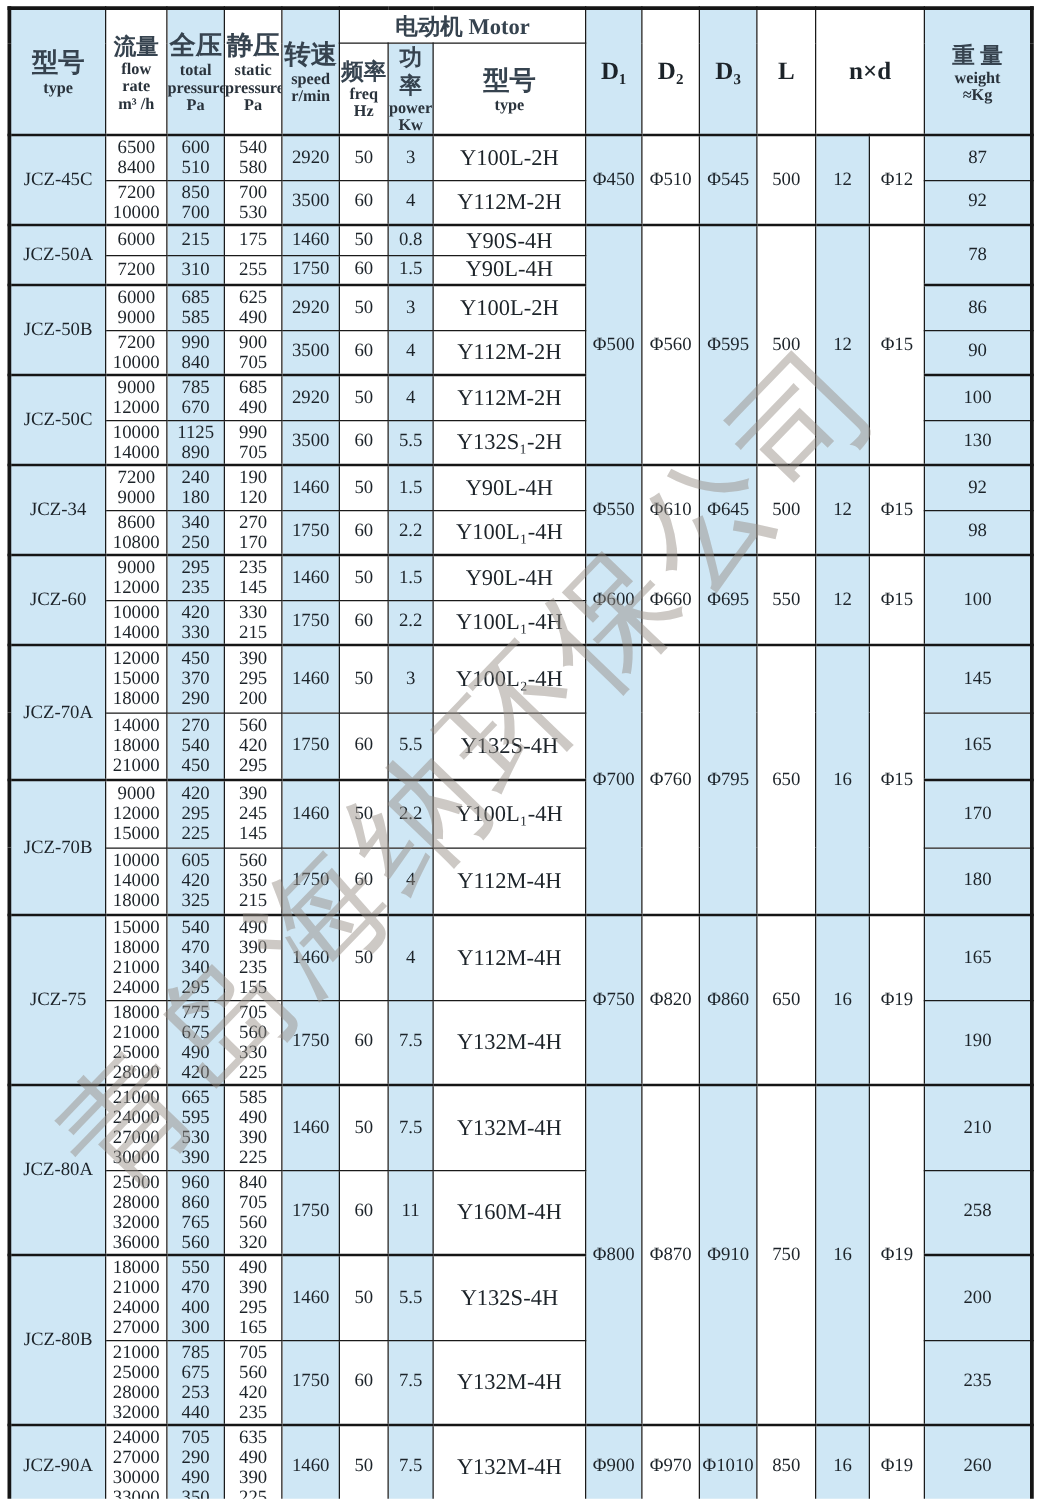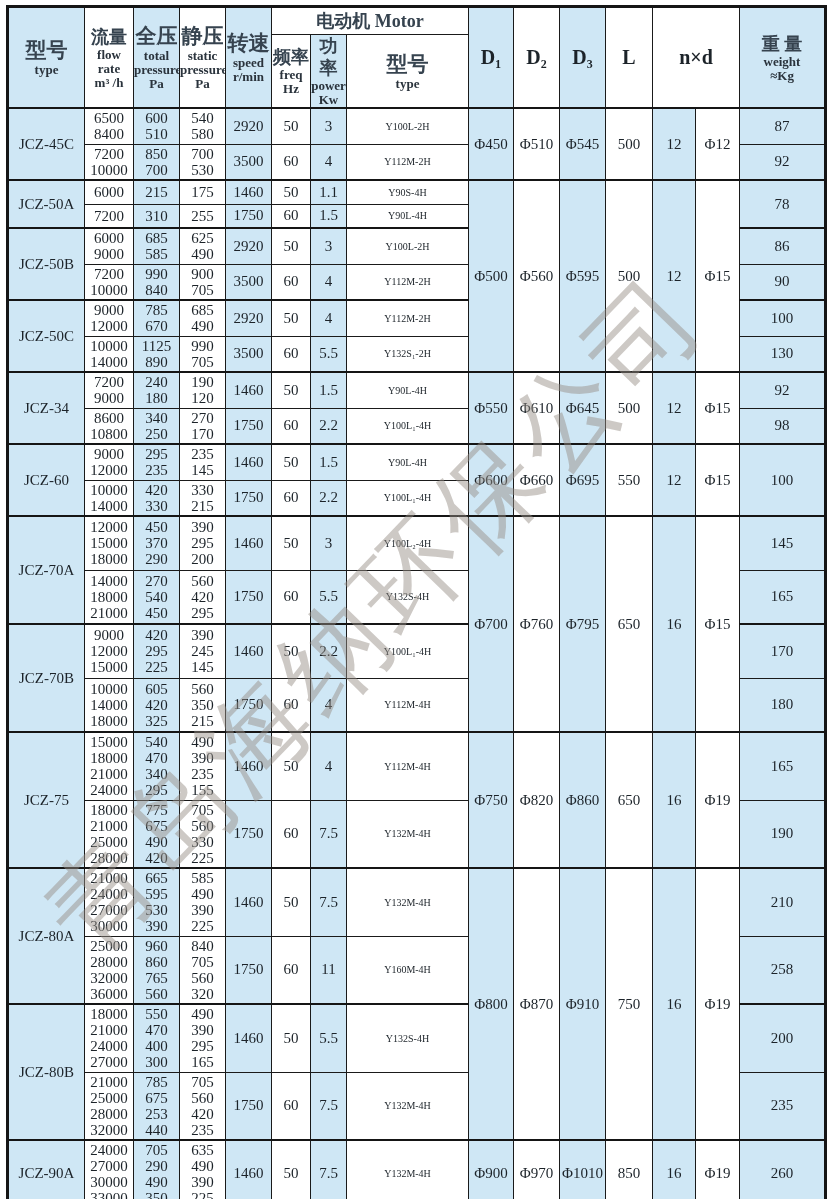--- a/index.html
+++ b/index.html
@@ -22,21 +22,21 @@
   thead th { border-bottom:2.5px solid #151515; }
   thead th.motor-group-th { border-bottom:1.5px solid #1a1a1a; }
   tr.group-start td { border-top:2.5px solid #151515; }
   tr.h1 { height:28px; }
   tr.h2 { height:64px; }
   .blue { background:#cfe7f5; }
   .white { background:#ffffff; }
   td { font-size:15px; }
   .ln { font-size:15px; line-height:16px; }
   .model { font-size:15px;text-align:center; }
-  .motor { font-size:10px;margin-top:32px; }
+  .motor { font-size:18px;margin-top:32px; }
   .wt { font-size:15px;font-family:Liberation Serif, serif; }
   .cn { font-size:21px; line-height:25px; color:#36434f; }
   .cn-sm { font-size:18px; line-height:22px; color:#36434f; }
   .en { font-size:13px; line-height:14px; color:#2a333c; }
   .dsym { font-size:20px; }
   .watermark {
     position:absolute; left:375px; top:615px;
     transform:translate(-50%,-50%) rotate(-46deg);
     font-size:105px; letter-spacing:6px; white-space:nowrap;
     color:rgba(150,142,134,0.48); z-index:5; pointer-events:none;
@@ -176,21 +176,21 @@
             <div class="ln">6000</div>
           </td>
           <td class="blue">
             <div class="ln">215</div>
           </td>
           <td class="white">
             <div class="ln">175</div>
           </td>
           <td class="blue">1460</td>
           <td class="white">50</td>
-          <td class="blue">1.1</td>
+          <td class="blue">0.8</td>
           <td class="white motor">Y90S-4H</td>
           <td class="blue" rowspan="6">Φ500</td>
           <td class="white" rowspan="6">Φ560</td>
           <td class="blue" rowspan="6">Φ595</td>
           <td class="white" rowspan="6">500</td>
           <td class="blue" rowspan="6">12</td>
           <td class="white" rowspan="6">Φ15</td>
           <td class="blue wt" rowspan="2">78</td>
         </tr>
         <tr style="height: 24px;">

